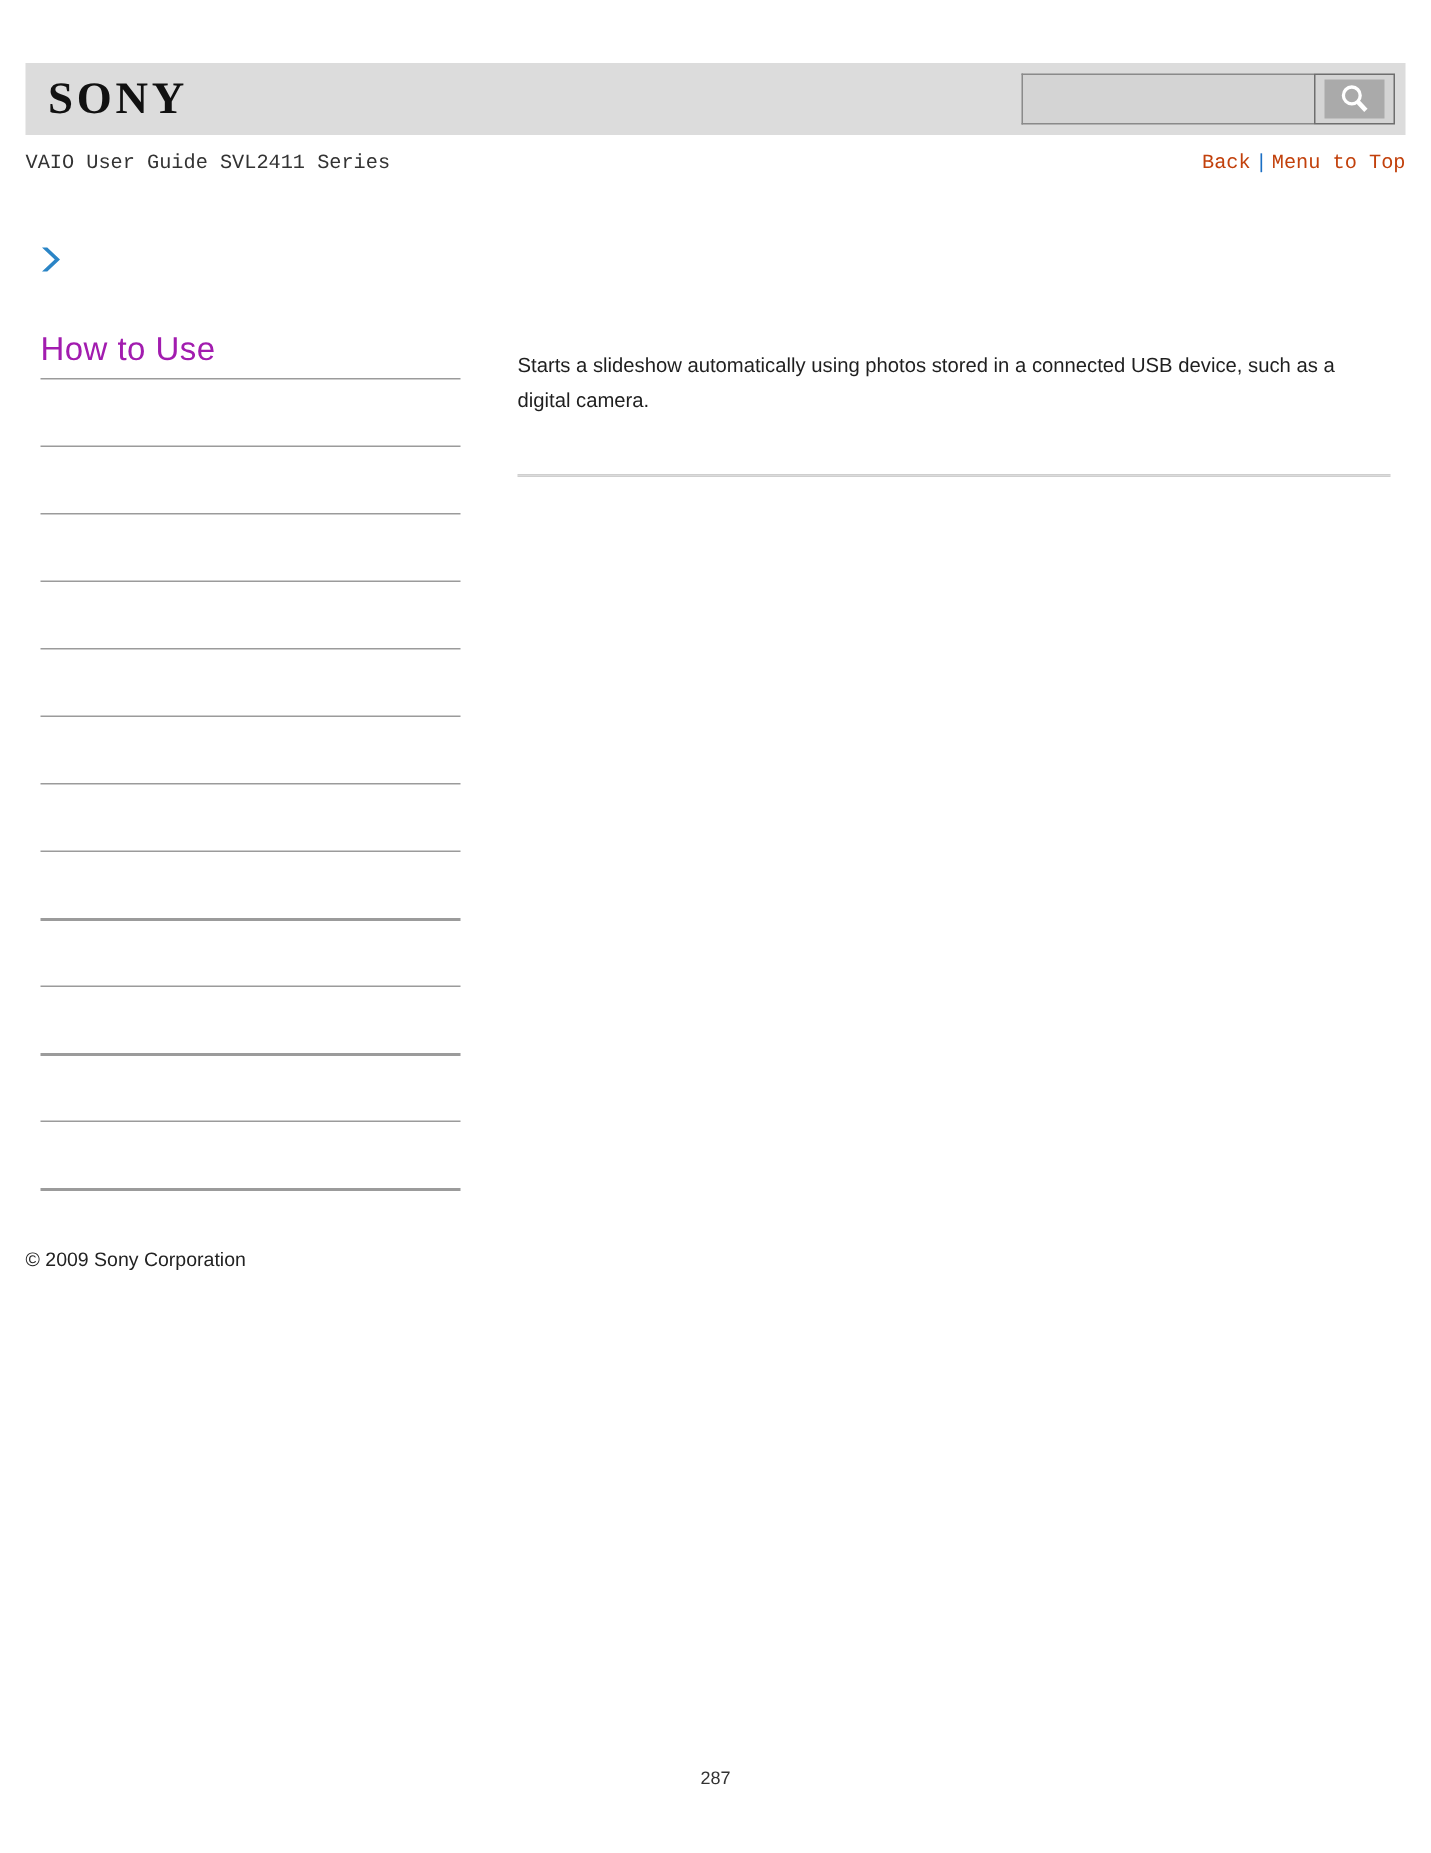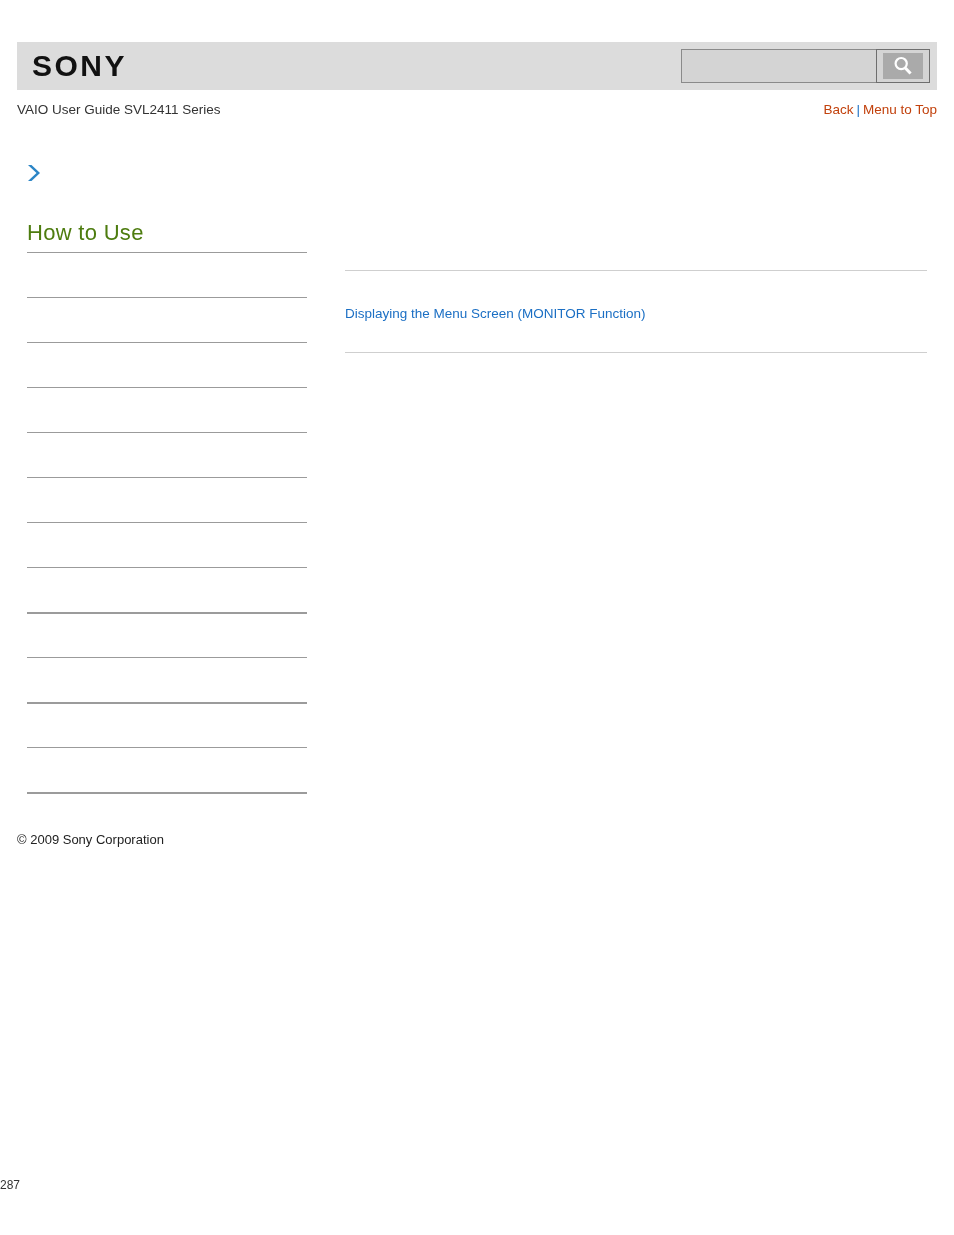--- a/index.html
+++ b/index.html
@@ -23,21 +23,21 @@
     left: 17px;
     top: 42px;
     width: 920px;
     height: 48px;
     background: #dcdcdc;
   }
   .sony-logo {
     position: absolute;
     left: 15px;
     top: 7px;
-    font-family: Liberation Sans, sans-serif;
+    font-family: Liberation Serif, serif;
     font-size: 30px;
     font-weight: bold;
     letter-spacing: 2.5px;
     color: #111111;
     line-height: 34px;
   }
   .search-wrap {
     position: absolute;
     right: 7px;
     top: 7px;
@@ -77,20 +77,21 @@
     justify-content: center;
   }
 
   
   .subheader {
     position: absolute;
     left: 17px;
     top: 100px;
     width: 920px;
     height: 22px;
+    font-family: Liberation Mono, monospace;
   }
   .guide-title {
     position: absolute;
     left: 0;
     top: 0;
     font-size: 13.5px;
     color: #333333;
     line-height: 20px;
   }
   .nav-links {
@@ -119,21 +120,21 @@
   
   .sidebar {
     position: absolute;
     left: 27px;
     top: 220px;
     width: 280px;
   }
   .sidebar-title {
     font-size: 22px;
     font-weight: normal;
-    color: #4d7c0f;
+    color: #a21caf;
     margin: 0;
     padding: 0 0 6px 0;
     line-height: 26px;
     letter-spacing: 0.3px;
   }
   .nav-list {
     list-style: none;
     margin: 0;
     padding: 0;
   }
@@ -196,21 +197,21 @@
     text-decoration: none;
     line-height: 20px;
   }
 
   
   .page-number {
     position: absolute;
     left: 0;
     top: 1178px;
     width: 954px;
-    text-align: left;
+    text-align: center;
     font-size: 12px;
     color: #333333;
   }
 </style>
 </head>
 <body>
 
 <div class="header-band">
   <div class="sony-logo">SONY</div>
 
@@ -279,21 +280,19 @@
     <li class="nav-item">
         <span class="nav-item-label"></span>
       </li>
     <li class="nav-item thick last"></li>
   </ul>
 </div>
 
 <div class="copyright">© 2009 Sony Corporation</div>
 
 <div class="content">
+  <p class="content-body">Starts a slideshow automatically using photos stored in a connected USB device, such as a digital camera.</p>
   <div style="height:38px"></div>
   <hr class="content-rule">
-  <div class="related-block">
-    <a class="related-link" href="#">Displaying the Menu Screen (MONITOR Function)</a>
-  </div>
   <hr class="content-rule">
 </div>
 
 <div class="page-number">287</div>
 
 </body></html>

